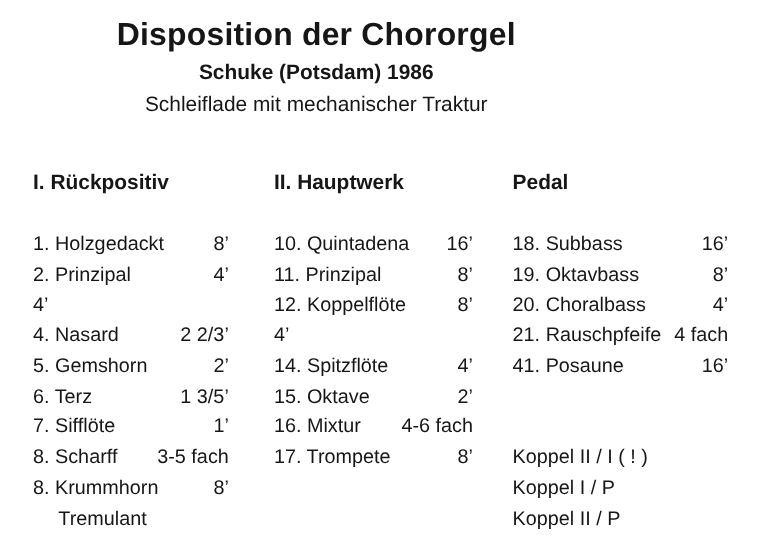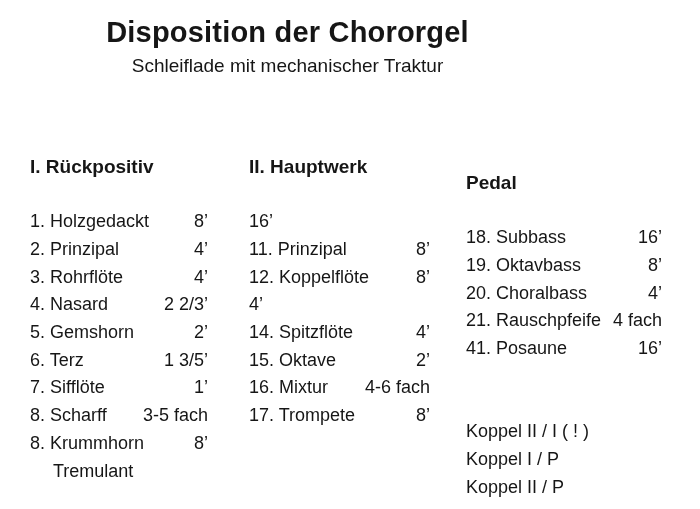--- a/index.html
+++ b/index.html
@@ -12,21 +12,21 @@
     overflow: hidden;
   }
   .title-block { position: absolute; top: 0; left: 0; width: 575px; text-align: center; }
   .title    { margin: 0; padding-top: 16px; font-size: 29px; line-height: 33px; font-weight: 700; letter-spacing: 0.2px; }
   .subtitle { margin: 6px 0 0; font-size: 19px; line-height: 24px; font-weight: 700; }
   .tagline  { margin: 5px 0 0; font-size: 19px; line-height: 24px; font-weight: 400; text-align: center; }
 
   .col { position: absolute; top: 152px; }
   .col-1 { left: 30px;  width: 178px; }
   .col-2 { left: 249px; width: 181px; }
-  .col-3 { left: 466px; width: 196px; margin-top: 16px; }
+  .col-3 { left: 466px; width: 196px; }
 
   .col-header { height: 30px; line-height: 30px; font-size: 19px; font-weight: 700; white-space: nowrap; }
   .col-gap { height: 26px; }
 
   .row {
     height: 27.7px;
     display: flex;
     justify-content: space-between;
     align-items: center;
     font-size: 18px;
@@ -35,36 +35,36 @@
   .row .stop-name { flex: 0 1 auto; }
   .row .stop-pitch { flex: 0 0 auto; text-align: right; }
   .row.indent { padding-left: 23px; }
   .row.spacer { visibility: hidden; }
 </style>
 </head>
 <body>
 
 <header class="title-block">
   <h1 class="title">Disposition der Chororgel</h1>
+  <h2 class="subtitle">Schuke (Potsdam) 1986</h2>
   <p class="tagline">Schleiflade mit mechanischer Traktur</p>
 </header>
 
 <section class="col col-1">
   <div class="col-header">I. Rückpositiv</div>
   <div class="col-gap"></div>
   <div class="row">
       <span class="stop-name">1. Holzgedackt</span>
       <span class="stop-pitch">8’</span>
     </div>
   <div class="row">
       <span class="stop-name">2. Prinzipal</span>
       <span class="stop-pitch">4’</span>
     </div>
   <div class="row">
-      <span class="stop-name">3. Rohrflöte</span>
       <span class="stop-pitch">4’</span>
     </div>
   <div class="row">
       <span class="stop-name">4. Nasard</span>
       <span class="stop-pitch">2 2/3’</span>
     </div>
   <div class="row">
       <span class="stop-name">5. Gemshorn</span>
       <span class="stop-pitch">2’</span>
     </div>
@@ -87,20 +87,21 @@
   <div class="row indent">
       <span class="stop-name">Tremulant</span>
       <span class="stop-pitch"></span>
     </div>
 </section>
 
 <section class="col col-2">
   <div class="col-header">II. Hauptwerk</div>
   <div class="col-gap"></div>
   <div class="row">
+      <span class="stop-name">10. Quintadena</span>
       <span class="stop-pitch">16’</span>
     </div>
   <div class="row">
       <span class="stop-name">11. Prinzipal</span>
       <span class="stop-pitch">8’</span>
     </div>
   <div class="row">
       <span class="stop-name">12. Koppelflöte</span>
       <span class="stop-pitch">8’</span>
     </div>

